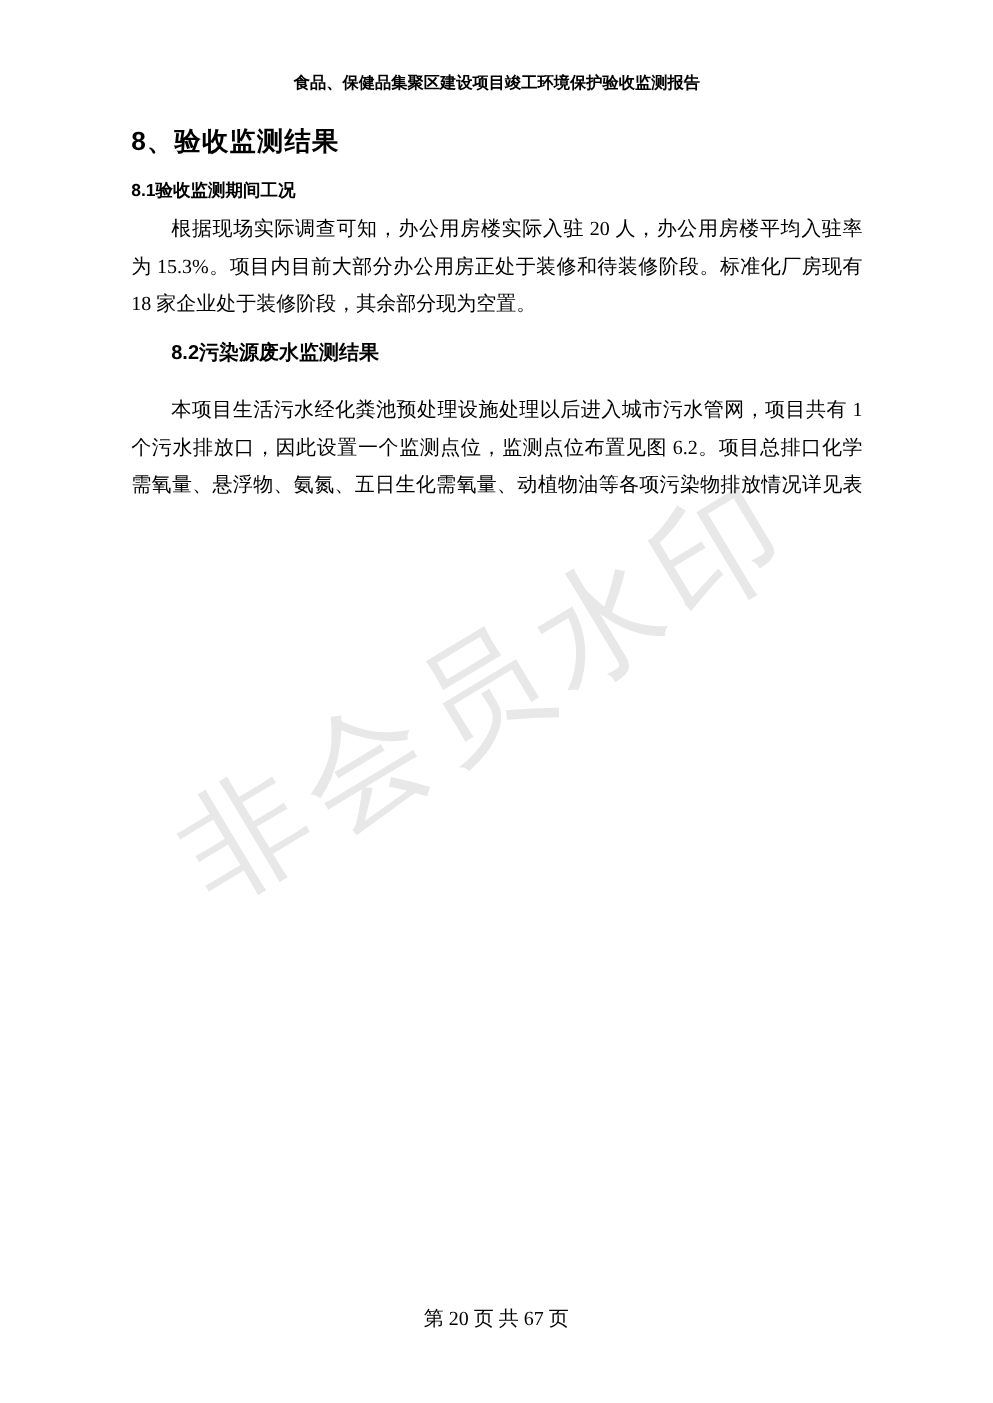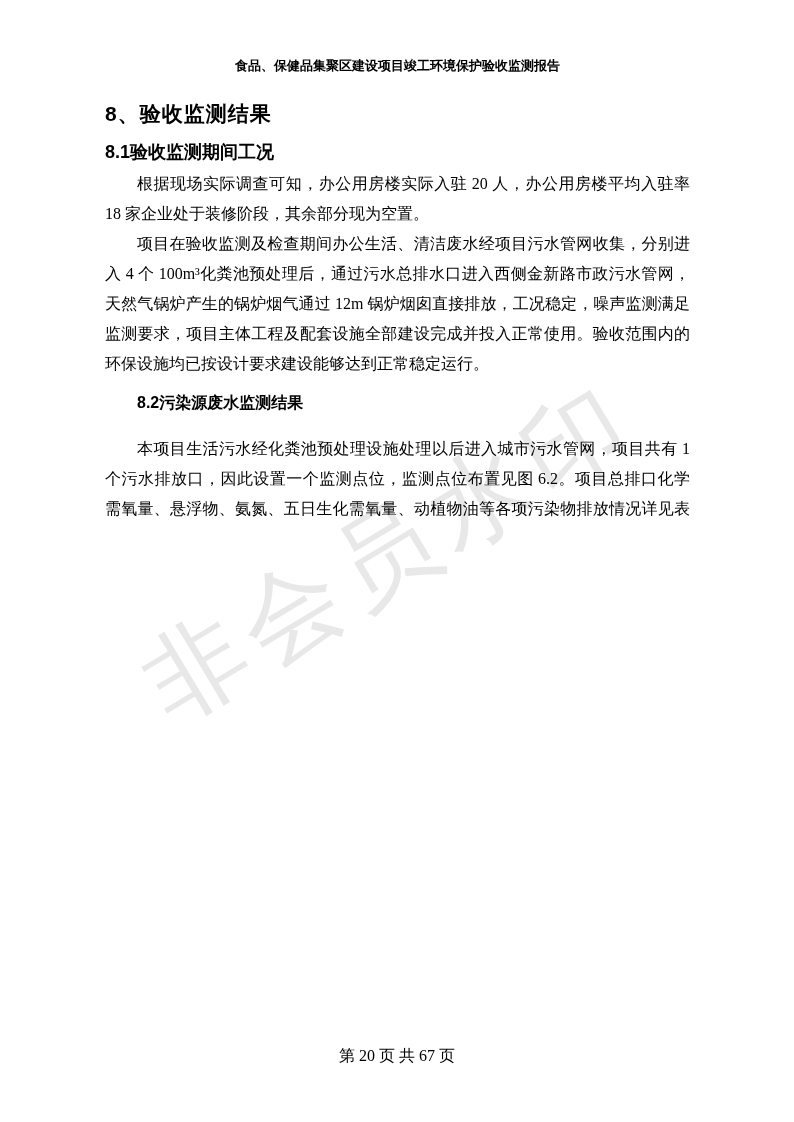--- a/index.html
+++ b/index.html
@@ -46,21 +46,21 @@
     font-family: "Liberation Sans", sans-serif;
     font-weight: 700;
     font-size: 21px;
     line-height: 26px;
     letter-spacing: 1px;
   }
   .h2 {
     margin-top: 13px;
     font-family: "Liberation Sans", sans-serif;
     font-weight: 700;
-    font-size: 18px;
+    font-size: 14px;
     line-height: 24px;
   }
   .h3 {
     margin-top: 11px;
     padding-left: 32px;
     font-family: "Liberation Sans", sans-serif;
     font-weight: 700;
     font-size: 16px;
     line-height: 25px;
   }
@@ -100,30 +100,24 @@
   <div class="content">
 
     <div class="doc-header">食品、保健品集聚区建设项目竣工环境保护验收监测报告</div>
 
     <div class="h1">8、验收监测结果</div>
 
     <div class="h2">8.1验收监测期间工况</div>
 
     <div class="para para-1">
         <div class="line indent">根据现场实际调查可知，办公用房楼实际入驻 20 人，办公用房楼平均入驻率</div>
+        <div class="line">为 15.3%。项目内目前大部分办公用房正处于装修和待装修阶段。标准化厂房现有</div>
         <div class="line last">18 家企业处于装修阶段，其余部分现为空置。</div>
       </div>
 
-    <div class="para para-2">
-        <div class="line indent">项目在验收监测及检查期间办公生活、清洁废水经项目污水管网收集，分别进</div>
-        <div class="line">入 4 个 100m³化粪池预处理后，通过污水总排水口进入西侧金新路市政污水管网，</div>
-        <div class="line">天然气锅炉产生的锅炉烟气通过 12m 锅炉烟囱直接排放，工况稳定，噪声监测满足</div>
-        <div class="line">监测要求，项目主体工程及配套设施全部建设完成并投入正常使用。验收范围内的</div>
-        <div class="line last">环保设施均已按设计要求建设能够达到正常稳定运行。</div>
-      </div>
 
     <div class="h3">8.2污染源废水监测结果</div>
 
     <div class="para para-3">
         <div class="line indent">本项目生活污水经化粪池预处理设施处理以后进入城市污水管网，项目共有 1</div>
         <div class="line">个污水排放口，因此设置一个监测点位，监测点位布置见图 6.2。项目总排口化学</div>
         <div class="line">需氧量、悬浮物、氨氮、五日生化需氧量、动植物油等各项污染物排放情况详见表</div>
       </div>
 
   </div>

